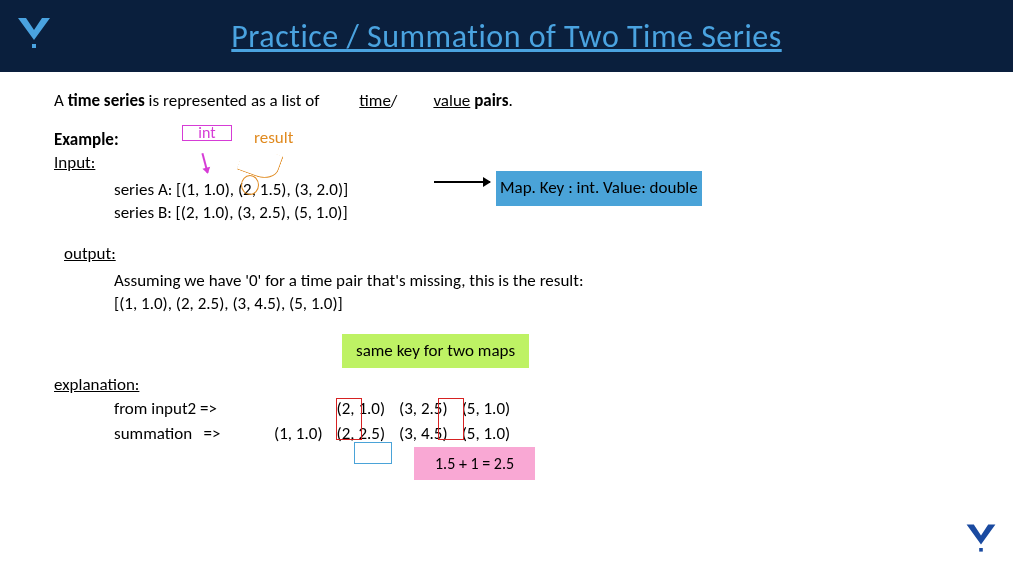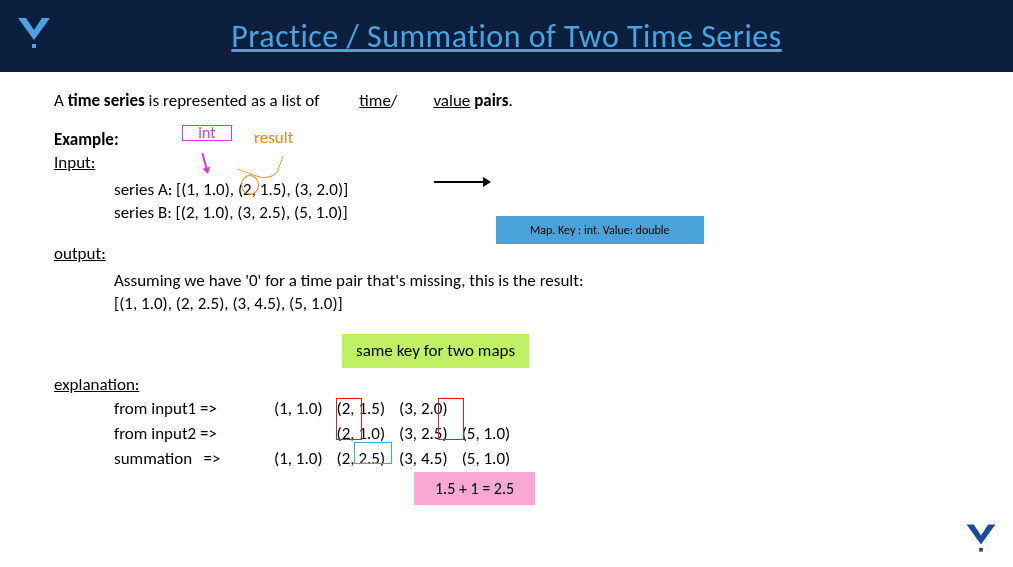--- a/index.html
+++ b/index.html
@@ -43,21 +43,21 @@
       padding: 18px 54px 0 54px;
       font-size: 17px;
       line-height: 1.35;
       color: #000;
     }
     .intro { margin-bottom: 16px; }
     .intro u { text-decoration: underline; margin-left: 36px; }
     .example-block { position: relative; }
     .example-label { font-weight: 700; display: inline-block; }
     .input-label { text-decoration: underline; }
-    .output-label { text-decoration: underline; }
+    .output-label { text-decoration: underline; margin-left: 10px; }
     .explanation-label { text-decoration: underline; }
     .indent { margin-left: 60px; }
     .mt { margin-top: 4px; }
     .section-gap { margin-top: 18px; }
 
     .int-box {
       position: absolute;
       left: 128px;
       top: -4px;
       width: 50px;
@@ -76,23 +76,22 @@
       top: -2px;
       color: #e08a1f;
       font-size: 17px;
     }
     .map-box {
       position: absolute;
       left: 442px;
       top: 42px;
       background: #4aa3d8;
       color: #000;
-      padding: 6px 34px;
-      font-size: 12px;
-      margin-top: 45px;
+      padding: 6px 4px;
+      font-size: 17px;
     }
     .same-key-box {
       position: absolute;
       left: 288px;
       top: 0;
       background: #bef264;
       color: #000;
       padding: 6px 14px;
       font-size: 17px;
     }
@@ -257,27 +256,20 @@
   <div class="section-gap rel" style="padding-top:40px;">
     <div class="same-key-box">same key for two maps</div>
     <span class="explanation-label">explanation:</span>
     <div class="explanation-table">
       <div class="red-box-1"></div>
       <div class="red-box-2"></div>
       <div class="blue-box-sum"></div>
       <div class="sum-formula-box">1.5 + 1 = 2.5</div>
       <table>
         <tbody>
-            <tr>
-          <td class="label">from input1 =&gt;</td>
-          <td>(1, 1.0)</td>
-          <td>(2, 1.5)</td>
-          <td>(3, 2.0)</td>
-          <td></td>
-        </tr>
         <tr>
           <td class="label">from input2 =&gt;</td>
           <td></td>
           <td>(2, 1.0)</td>
           <td>(3, 2.5)</td>
           <td>(5, 1.0)</td>
         </tr>
         <tr>
           <td class="label" style="white-space:pre;">summation   =&gt;</td>
           <td>(1, 1.0)</td>

